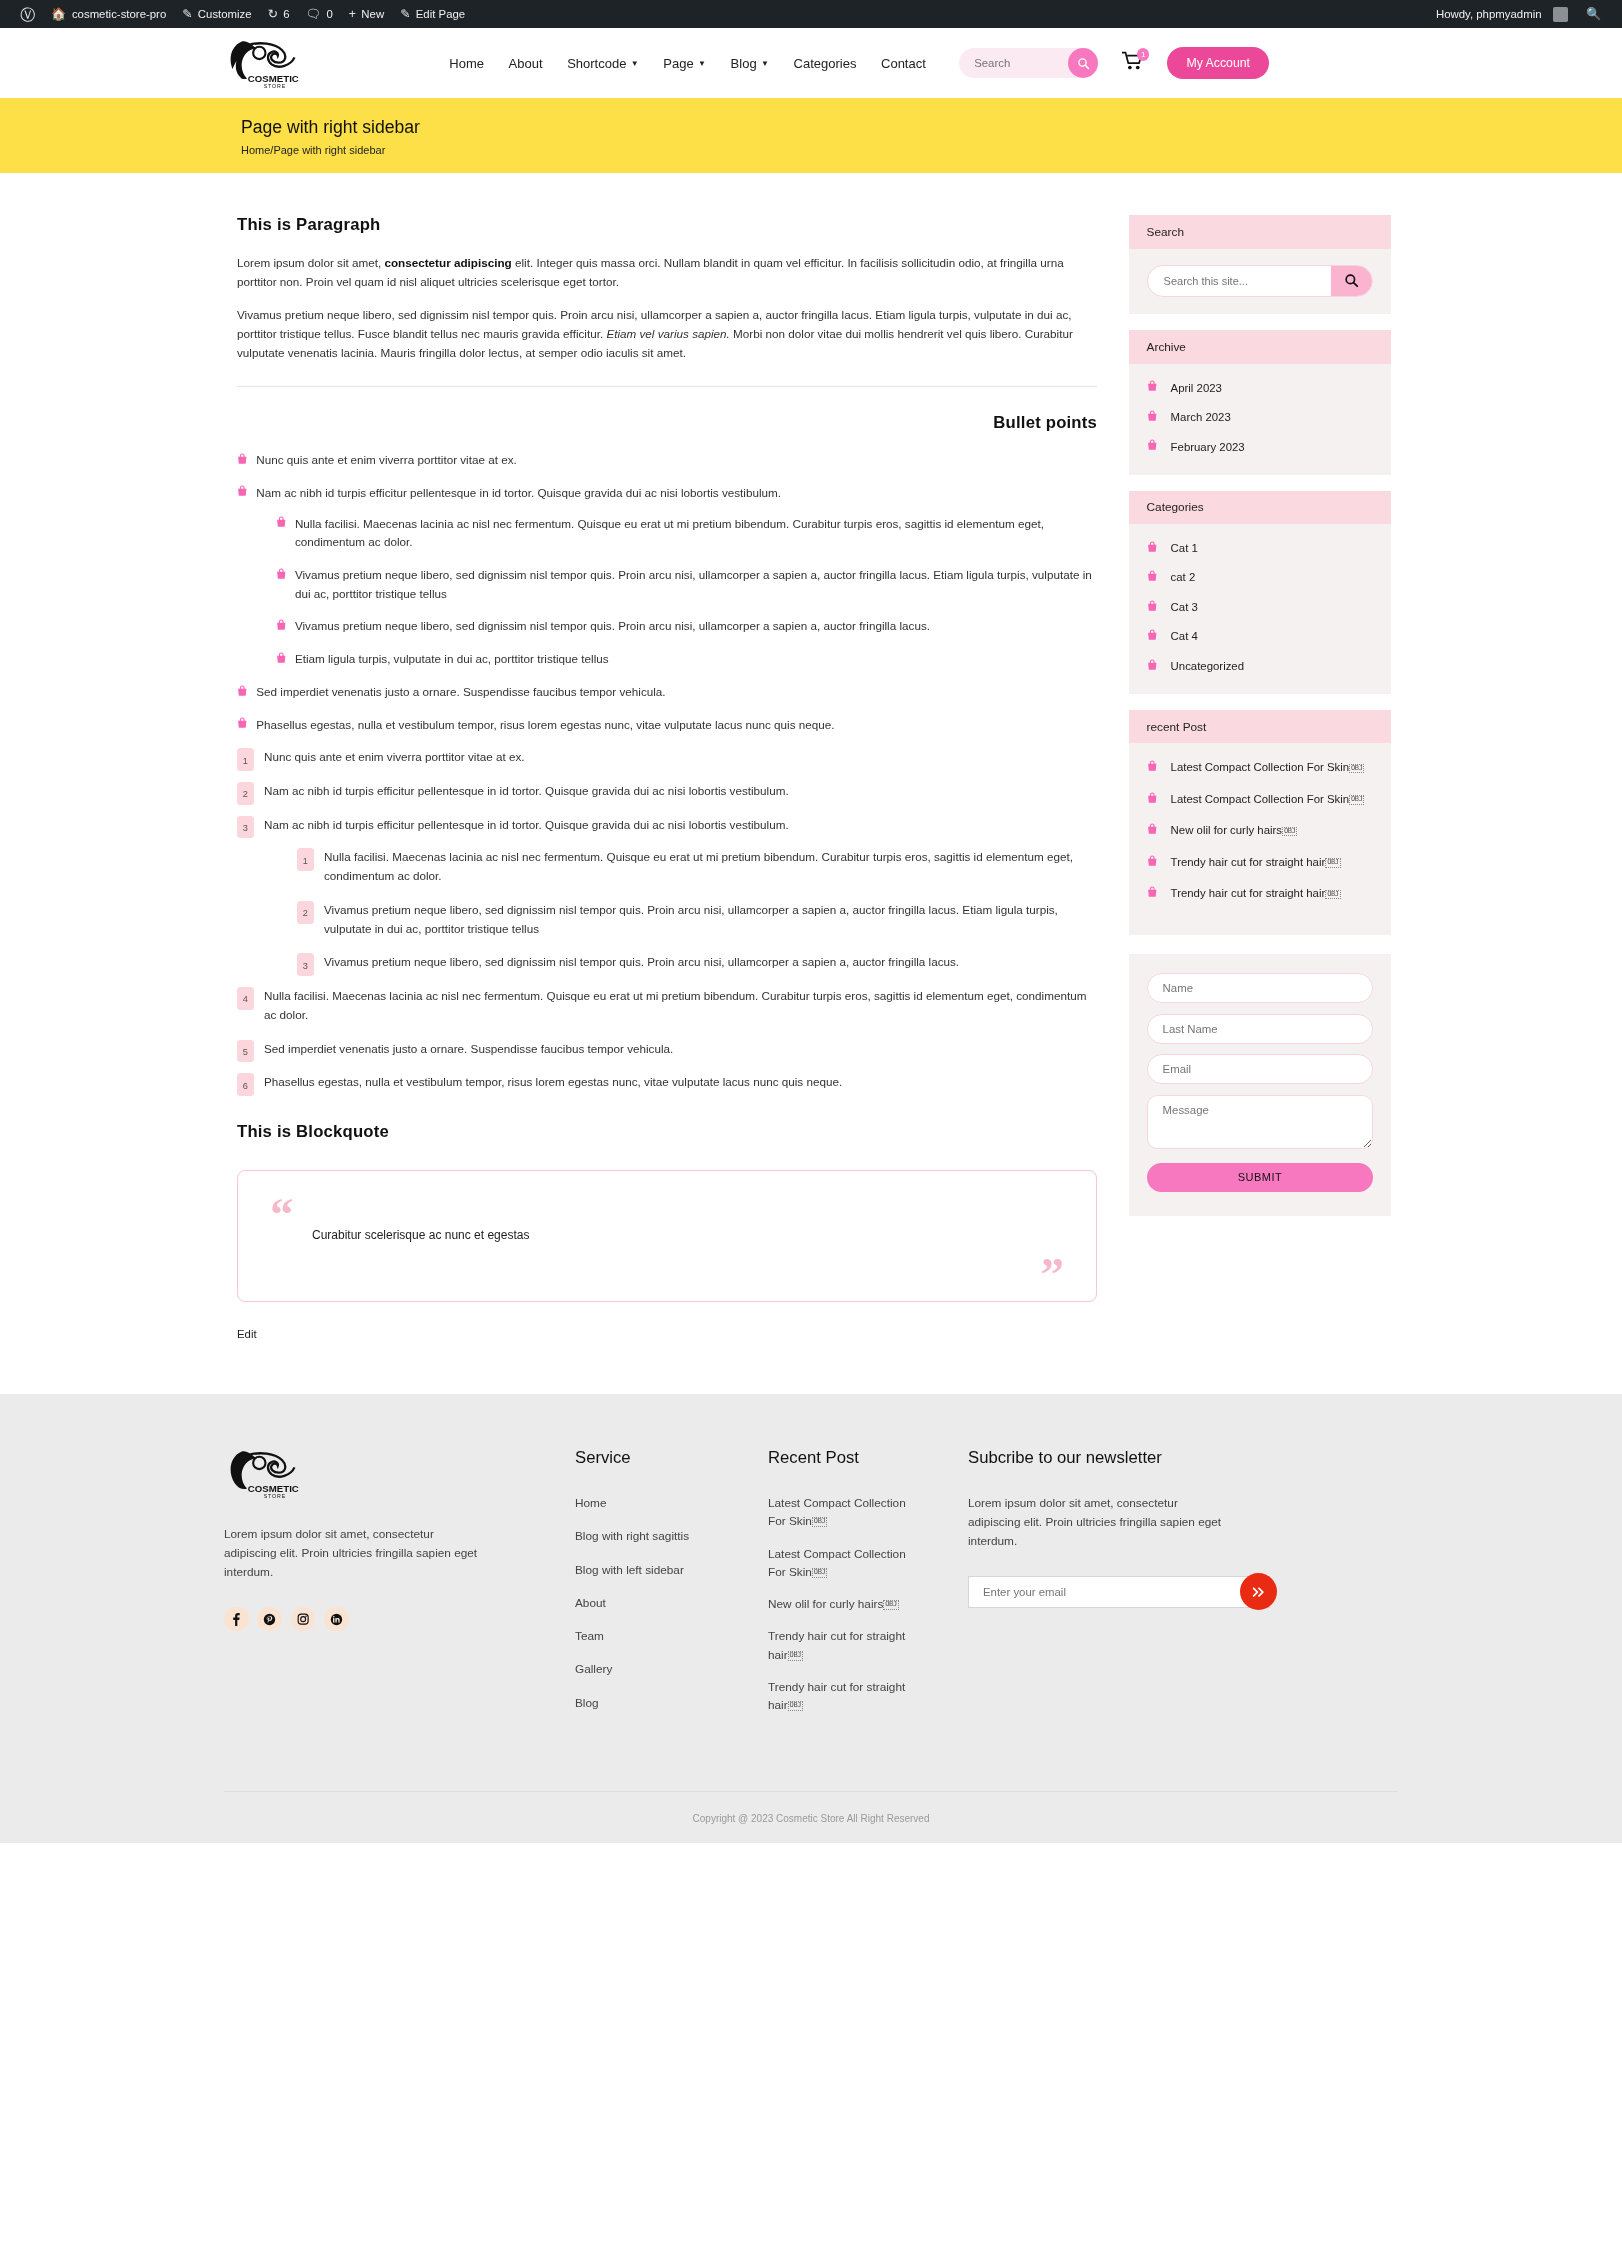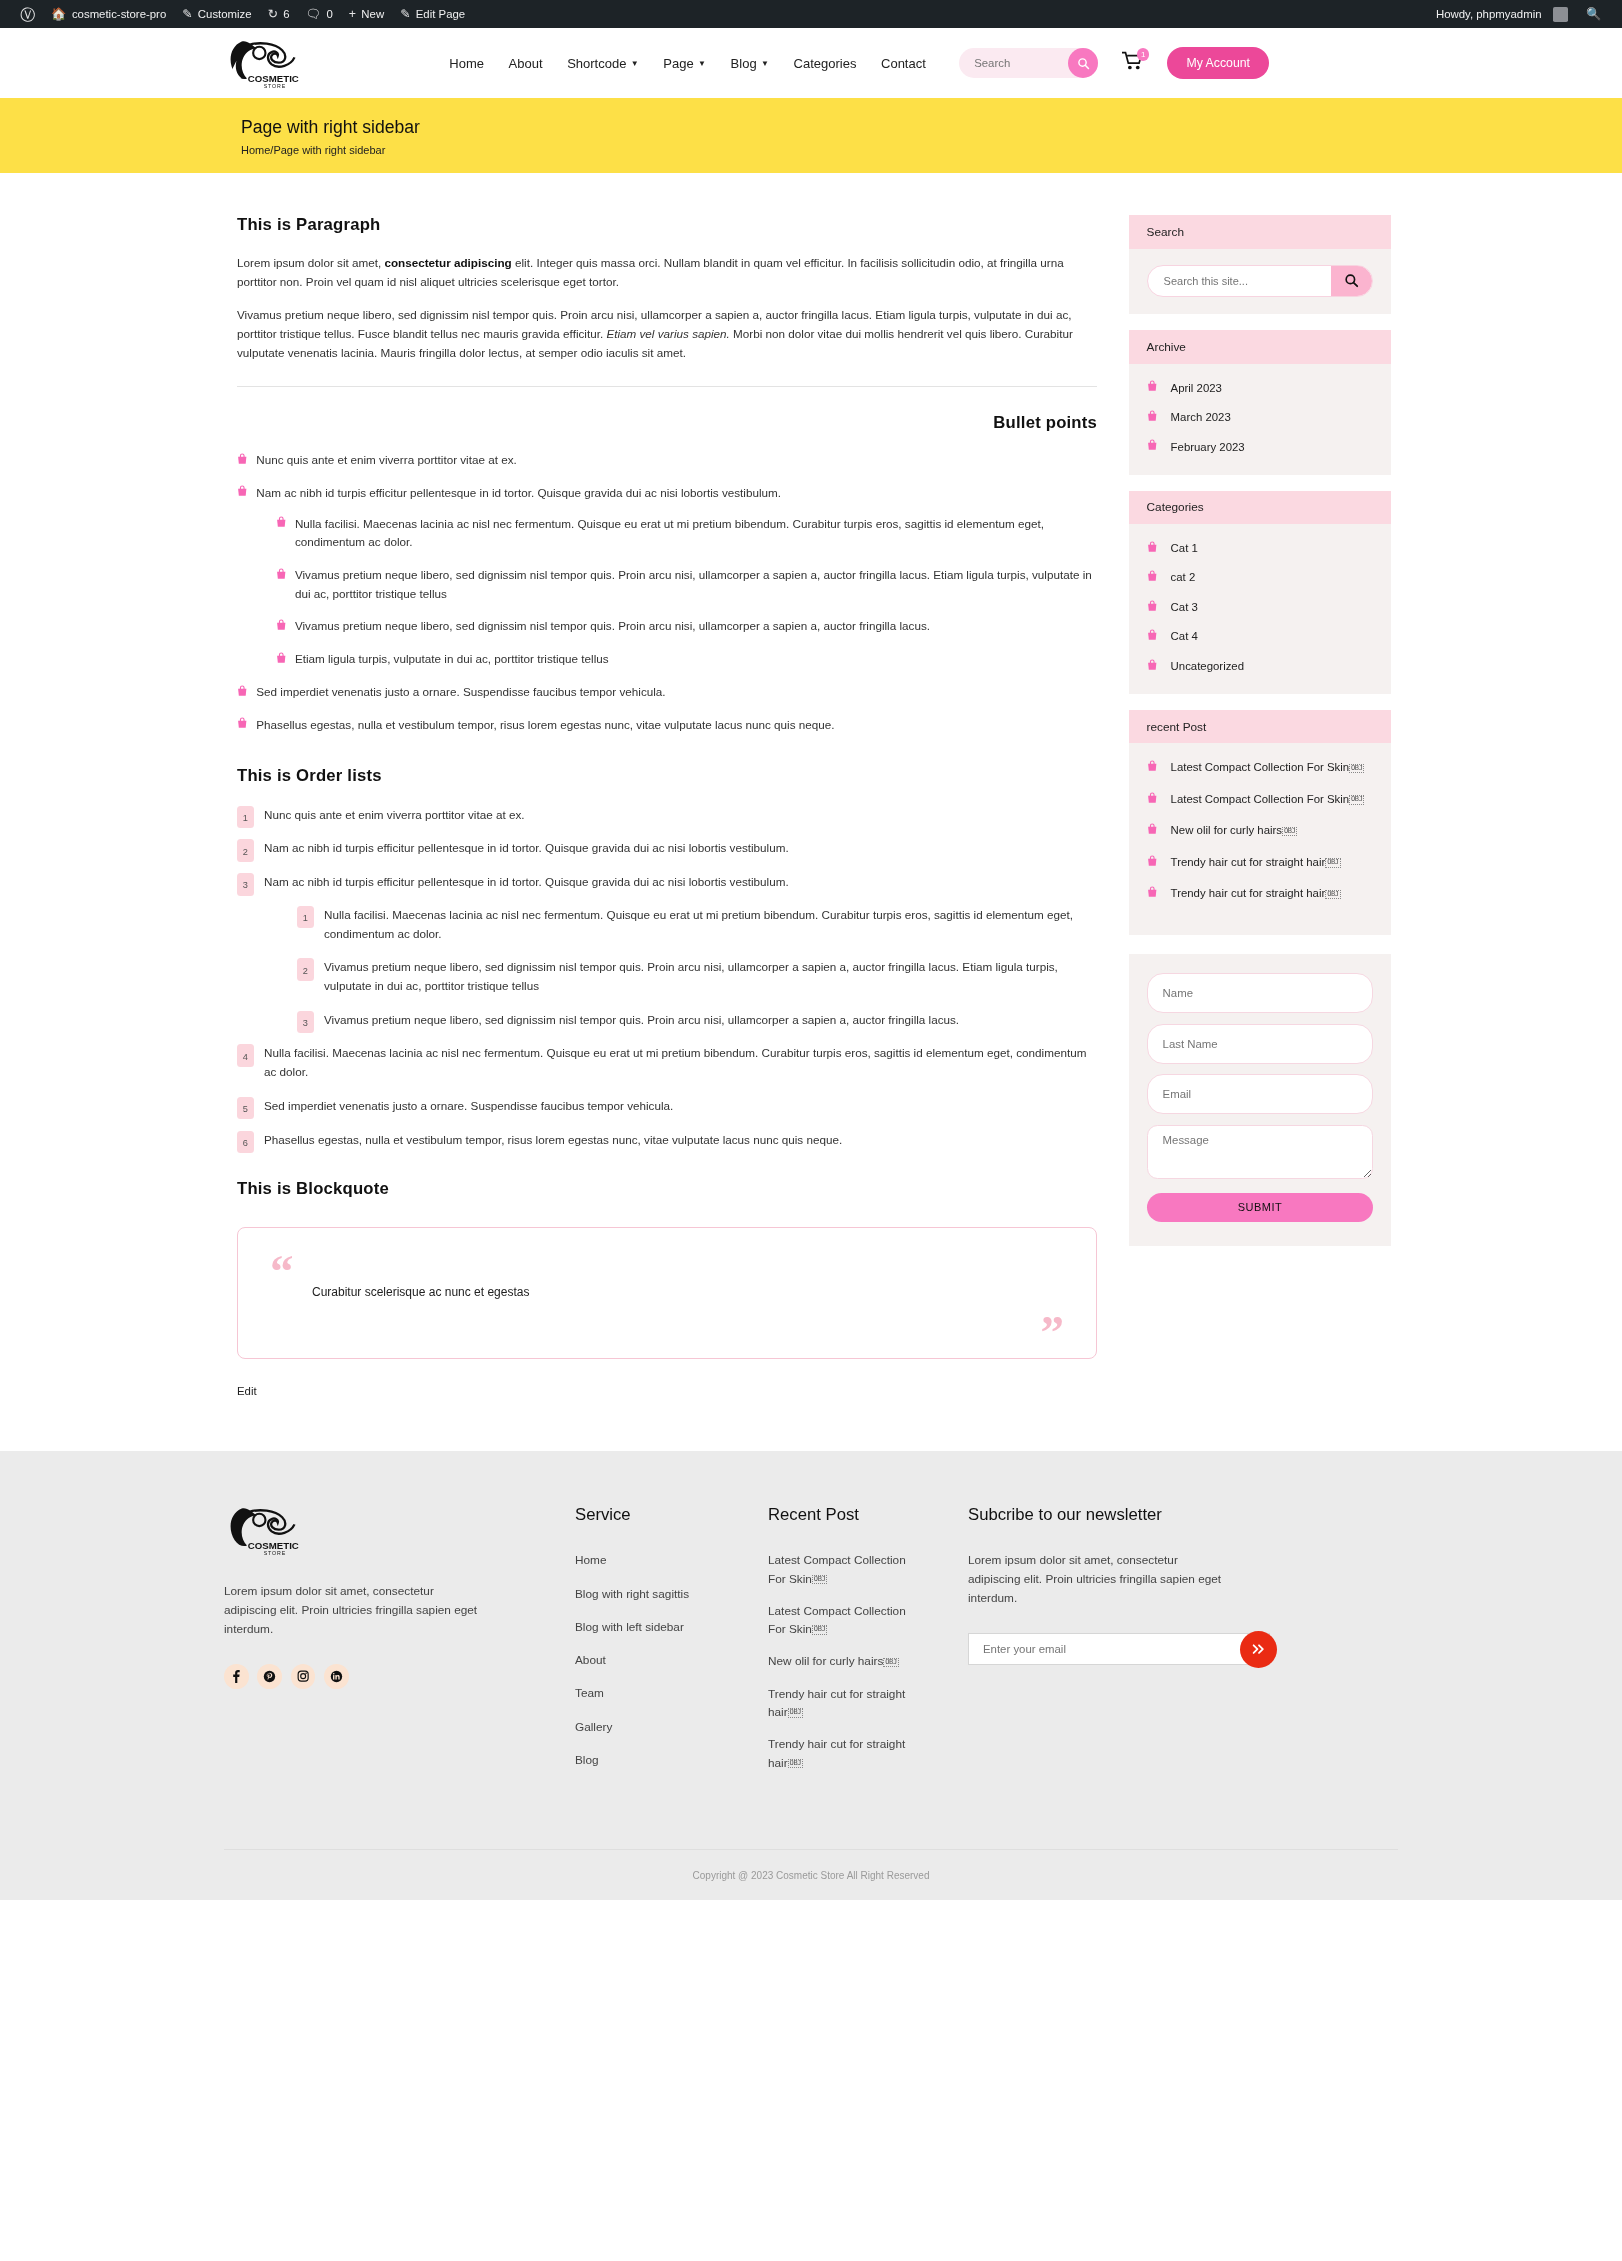--- a/index.html
+++ b/index.html
@@ -187,21 +187,21 @@
     letter-spacing: -0.4px; font-family: "DejaVu Sans Mono", monospace;
   }
 
   
   .contactw { background: #f5f1f0; padding: 19.3px 17.6px 24.6px; margin-top: 19.3px; }
   .contactw input, .contactw textarea {
     width: 100%; display: block; border: 0.9px solid #f6d7e1; background: #fff;
     font-family: "Liberation Sans", sans-serif; font-size: 11.4px; color: #333;
     outline: none;
   }
-  .contactw input { height: 40px; border-radius: 16px; padding: 4px 15px; margin-bottom: 10.5px; }
+  .contactw input { height: 30px; border-radius: 16px; padding: 4px 15px; margin-bottom: 10.5px; }
   .contactw textarea { border-radius: 10.5px; padding: 8.8px 15px; height: 54px; resize: vertical; margin-bottom: 14px; }
   .contactw .submit {
     width: 100%; height: 29px; border: 0; border-radius: 16px;
     background: #f878c0; color: #111; font-size: 11px; letter-spacing: 0.5px;
     font-family: "Liberation Sans", sans-serif; cursor: pointer;
   }
 
   
   .footer { background: #ebebeb; padding: 54px 224px 0; }
   .frow { display: flex; gap: 0; }
@@ -435,21 +435,20 @@
         <span class="bagicon">
           <svg width="10.5" height="11.4" viewBox="0 0 14 15">
               <path d="M1.5 5h11l-.9 9.2H2.4z" fill="#f766b5"></path>
               <path d="M4.6 5.3V3.6a2.4 2.4 0 0 1 4.8 0v1.7" fill="none" stroke="#f766b5" stroke-width="1.5"></path>
             </svg>
         </span>
         <span>Phasellus egestas, nulla et vestibulum tempor, risus lorem egestas nunc, vitae vulputate lacus nunc quis neque.</span>
       </li>
     </ul>
 
-    <h2 class="sec" style="margin-top:32px">This is Order lists</h2>
 
     <ol class="ol">
       <li><span>Nunc quis ante et enim viverra porttitor vitae at ex.</span></li>
       <li><span>Nam ac nibh id turpis efficitur pellentesque in id tortor. Quisque gravida dui ac nisi lobortis vestibulum.</span></li>
       <li>
         <span>Nam ac nibh id turpis efficitur pellentesque in id tortor. Quisque gravida dui ac nisi lobortis vestibulum.</span>
         <ol class="ol">
           <li><span>Nulla facilisi. Maecenas lacinia ac nisl nec fermentum. Quisque eu erat ut mi pretium bibendum. Curabitur turpis eros, sagittis id elementum eget, condimentum ac dolor.</span></li>
           <li><span>Vivamus pretium neque libero, sed dignissim nisl tempor quis. Proin arcu nisi, ullamcorper a sapien a, auctor fringilla lacus. Etiam ligula turpis, vulputate in dui ac, porttitor tristique tellus</span></li>
           <li><span>Vivamus pretium neque libero, sed dignissim nisl tempor quis. Proin arcu nisi, ullamcorper a sapien a, auctor fringilla lacus.</span></li>

